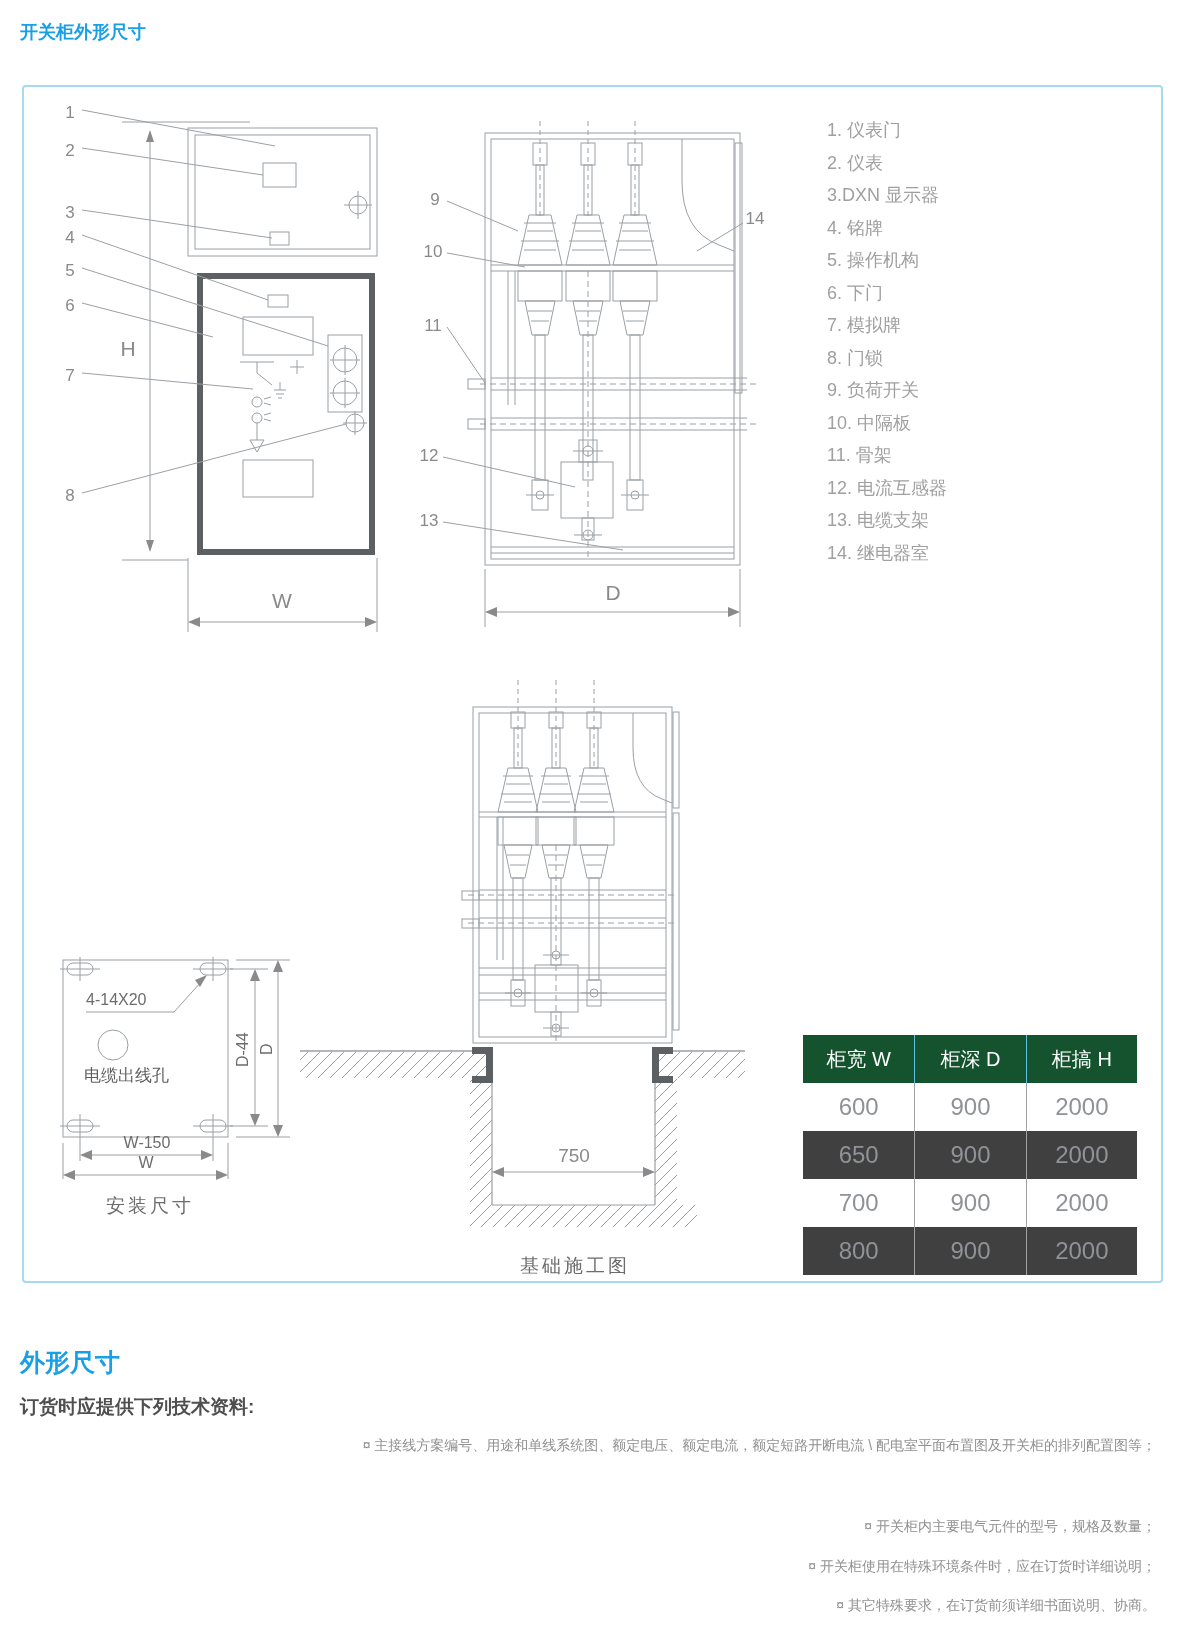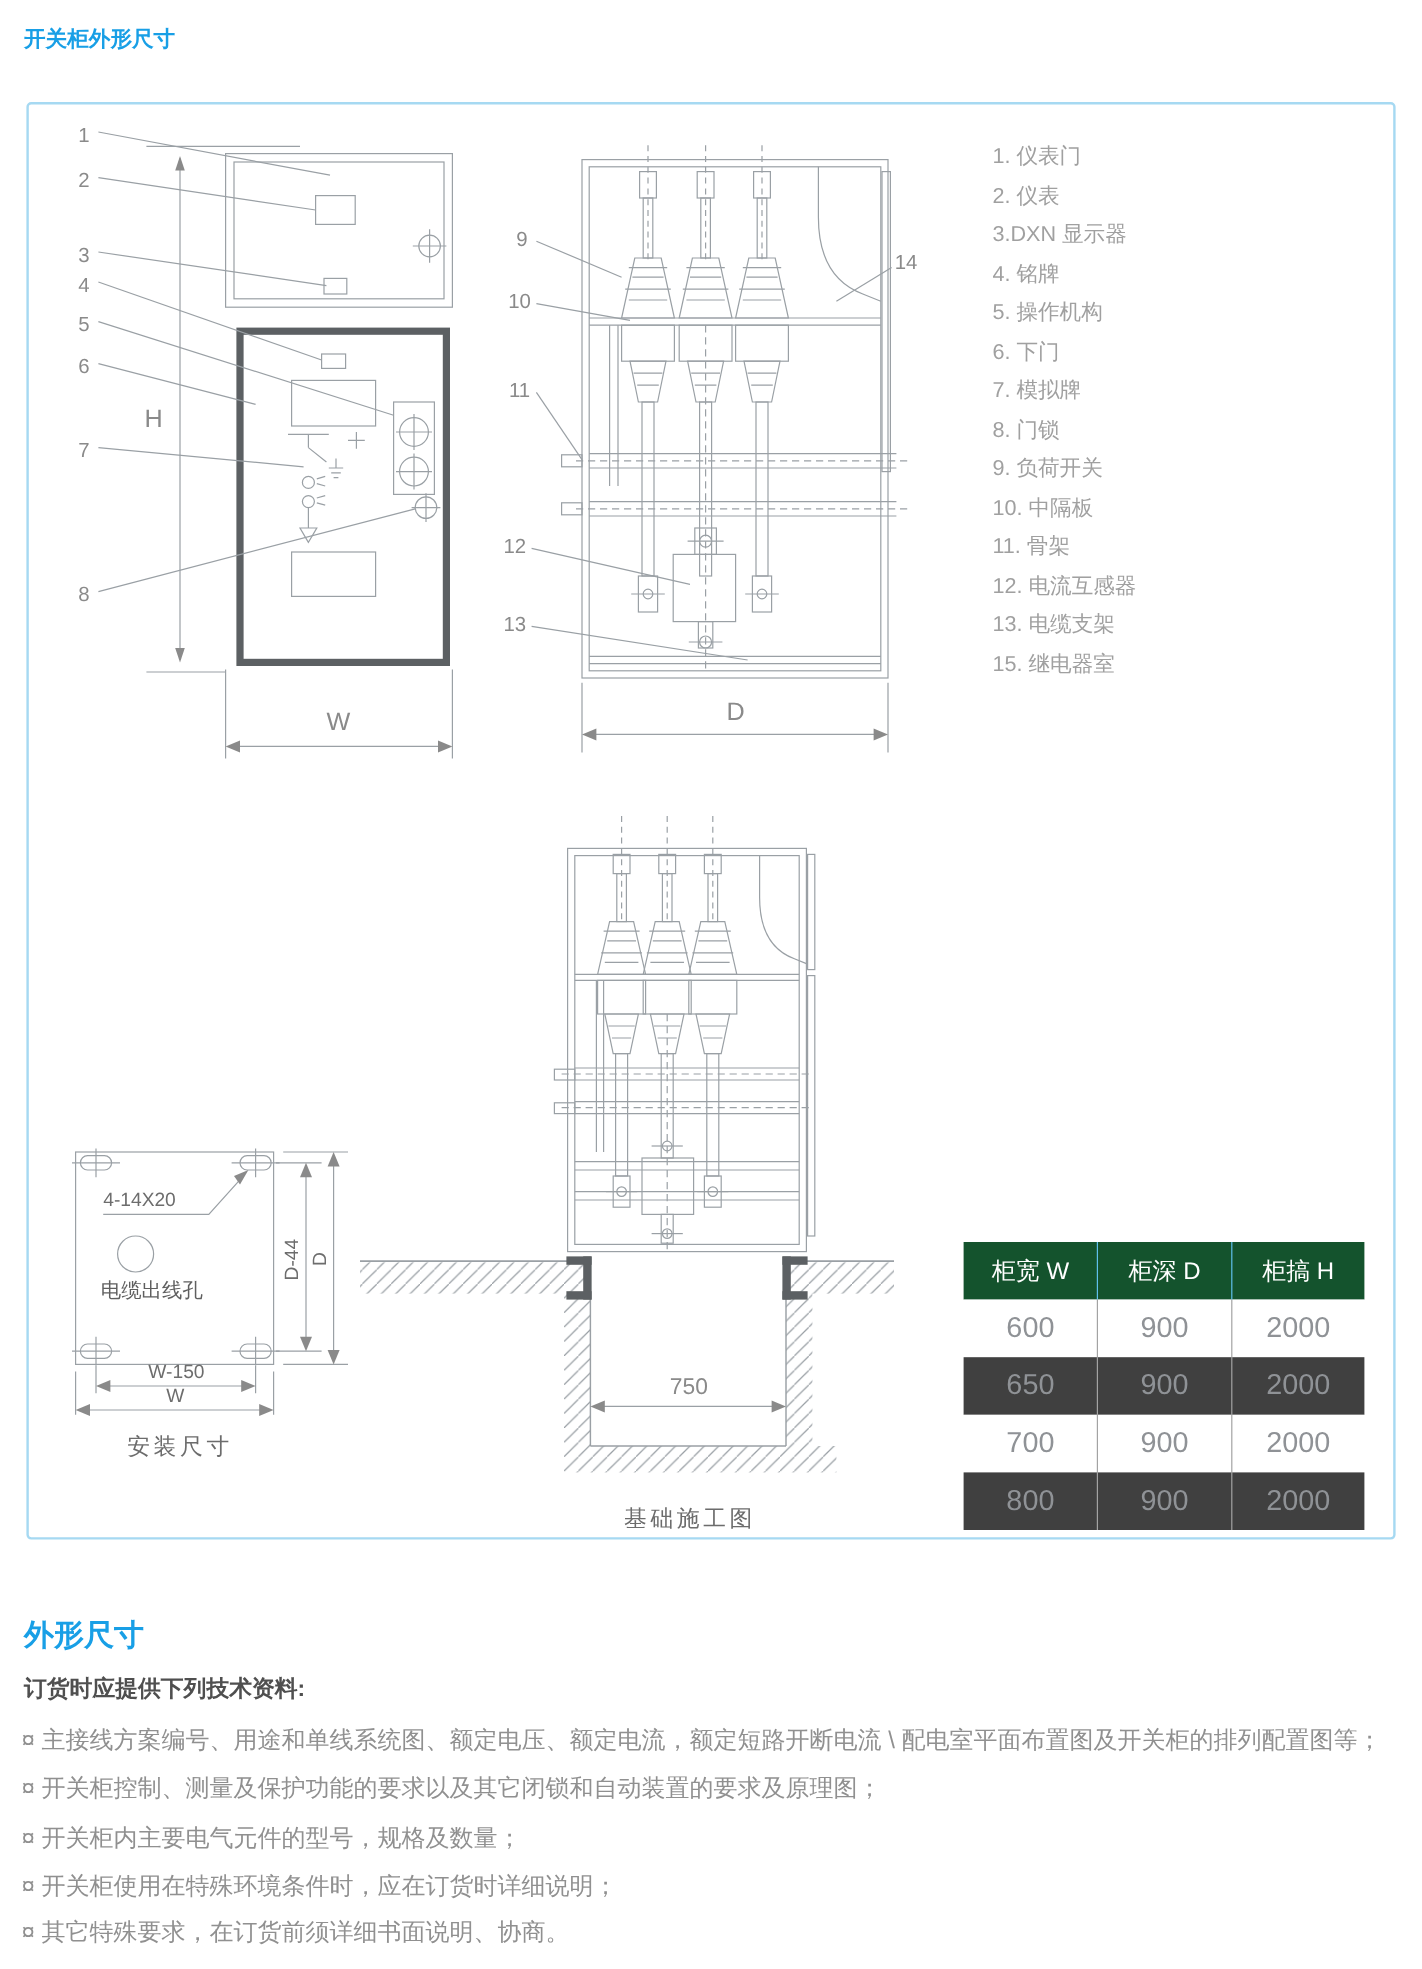--- a/index.html
+++ b/index.html
@@ -24,21 +24,21 @@
   .tcell{display:flex;align-items:center;justify-content:center;font-size:24px;color:#8f9296;}
   .thead .tcell{font-size:20px;color:#ffffff;}
   .thead{background:#14532d;}
   .r-even{background:#ffffff;}
   .r-odd{background:#404040;}
   .thead .tcell.bl{border-left:1px solid #5fc0ec;}
   .trow.body .tcell.bl{border-left:1px solid #a3a3a3;}
   
   .section2-title{position:absolute;left:20px;top:1346px;font-size:25px;font-weight:bold;color:#189fe6;}
   .order-heading{position:absolute;left:20px;top:1394px;font-size:19px;font-weight:bold;color:#4f4f4f;}
-  .bullet{position:absolute;left:18px;width:1150px;font-size:20px;color:#909090;white-space:nowrap;}
+  .bullet{position:absolute;left:6px;width:1150px;font-size:14px;color:#909090;white-space:nowrap;text-align:right;}
 </style>
 </head>
 <body>
 
 <div class="page">
 
   <div class="page-title">开关柜外形尺寸</div>
 
   <div class="panel"></div>
 
@@ -201,21 +201,21 @@
     <li>4. 铭牌</li>
     <li>5. 操作机构</li>
     <li>6. 下门</li>
     <li>7. 模拟牌</li>
     <li>8. 门锁</li>
     <li>9. 负荷开关</li>
     <li>10. 中隔板</li>
     <li>11. 骨架</li>
     <li>12. 电流互感器</li>
     <li>13. 电缆支架</li>
-    <li>15. 继电器室</li>
+    <li>14. 继电器室</li>
   </ul>
 
   <svg style="left:50px;top:895px;" width="245" height="300" viewBox="0 0 245 300">
     <g stroke="#9aa0a5" stroke-width="1" fill="none">
       <rect x="13" y="65" width="165" height="177"></rect>
       <rect x="17" y="68" width="26" height="12" rx="6"></rect>
         <path d="M10,74 H50 M30,62 V86"></path>
       <rect x="150" y="68" width="26" height="12" rx="6"></rect>
         <path d="M143,74 H183 M163,62 V86"></path>
       <rect x="17" y="225" width="26" height="12" rx="6"></rect>
@@ -368,18 +368,17 @@
     <div class="trow body r-odd">
       <div class="tcell">800</div>
       <div class="tcell bl">900</div>
       <div class="tcell bl">2000</div>
     </div>
   </div>
 
   <div class="section2-title">外形尺寸</div>
   <div class="order-heading">订货时应提供下列技术资料:</div>
   <div class="bullet" style="top:1437px;">¤ 主接线方案编号、用途和单线系统图、额定电压、额定电流，额定短路开断电流 \ 配电室平面布置图及开关柜的排列配置图等；</div>
-  <div class="bullet" style="top:1477px;">¤ 开关柜控制、测量及保护功能的要求以及其它闭锁和自动装置的要求及原理图；</div>
   <div class="bullet" style="top:1518px;">¤ 开关柜内主要电气元件的型号，规格及数量；</div>
   <div class="bullet" style="top:1558px;">¤ 开关柜使用在特殊环境条件时，应在订货时详细说明；</div>
   <div class="bullet" style="top:1597px;">¤ 其它特殊要求，在订货前须详细书面说明、协商。</div>
 
 </div>
 
 </body></html>

